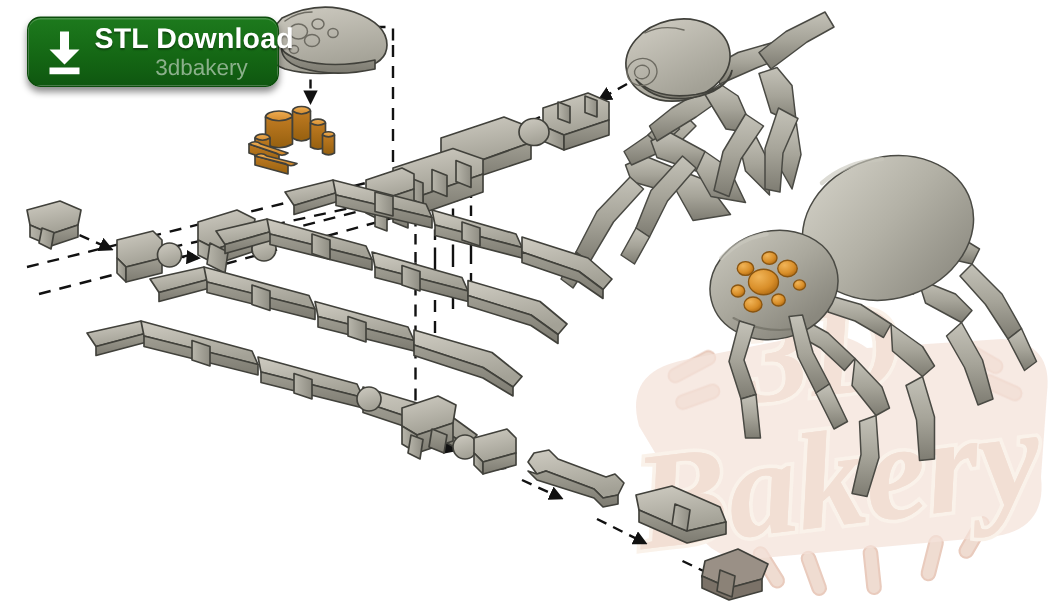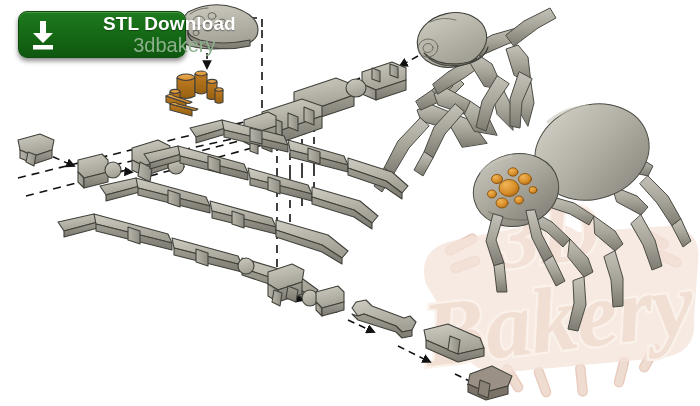--- a/index.html
+++ b/index.html
@@ -18,40 +18,39 @@
     position:absolute;left:18px;top:11px;
     width:168px;height:47px;
     background:linear-gradient(180deg,#1d7a1d 0%,#146614 60%,#0f5710 100%);
     border-radius:9px;
     box-shadow:0 3px 5px rgba(0,0,0,.45), inset 0 1px 0 rgba(255,255,255,.20);
     display:flex;align-items:center;
     cursor:pointer;
     z-index:40;
     border:1px solid #0c4d0c;
     box-sizing:border-box;
-    gap:40px;
   }
   #download-badge .dl-icon{
     width:40px;height:100%;
     display:flex;flex-direction:column;align-items:center;justify-content:center;
     flex:0 0 40px;
     padding-left:4px;
   }
   #download-badge .dl-icon svg{display:block;}
   #download-badge .dl-text{
     display:flex;flex-direction:column;justify-content:center;
     line-height:1;flex:1 1 auto;padding-right:6px;
   }
   #badge-title{
     color:#ffffff;font-size:19px;font-weight:bold;
     letter-spacing:.1px;white-space:nowrap;
     text-shadow:0 1px 1px rgba(0,0,0,.35);
   }
   #badge-sub{
-    color:#8bb08b;font-size:20px;font-weight:normal;
+    color:#8bb08b;font-size:15px;font-weight:normal;
     margin-top:2px;text-align:center;white-space:nowrap;
     padding-left:10px;
   }
 
   
   #watermark{
     position:absolute;left:402px;top:178px;width:298px;height:228px;
     z-index:5;pointer-events:none;
   }
   #watermark svg{display:block;}

